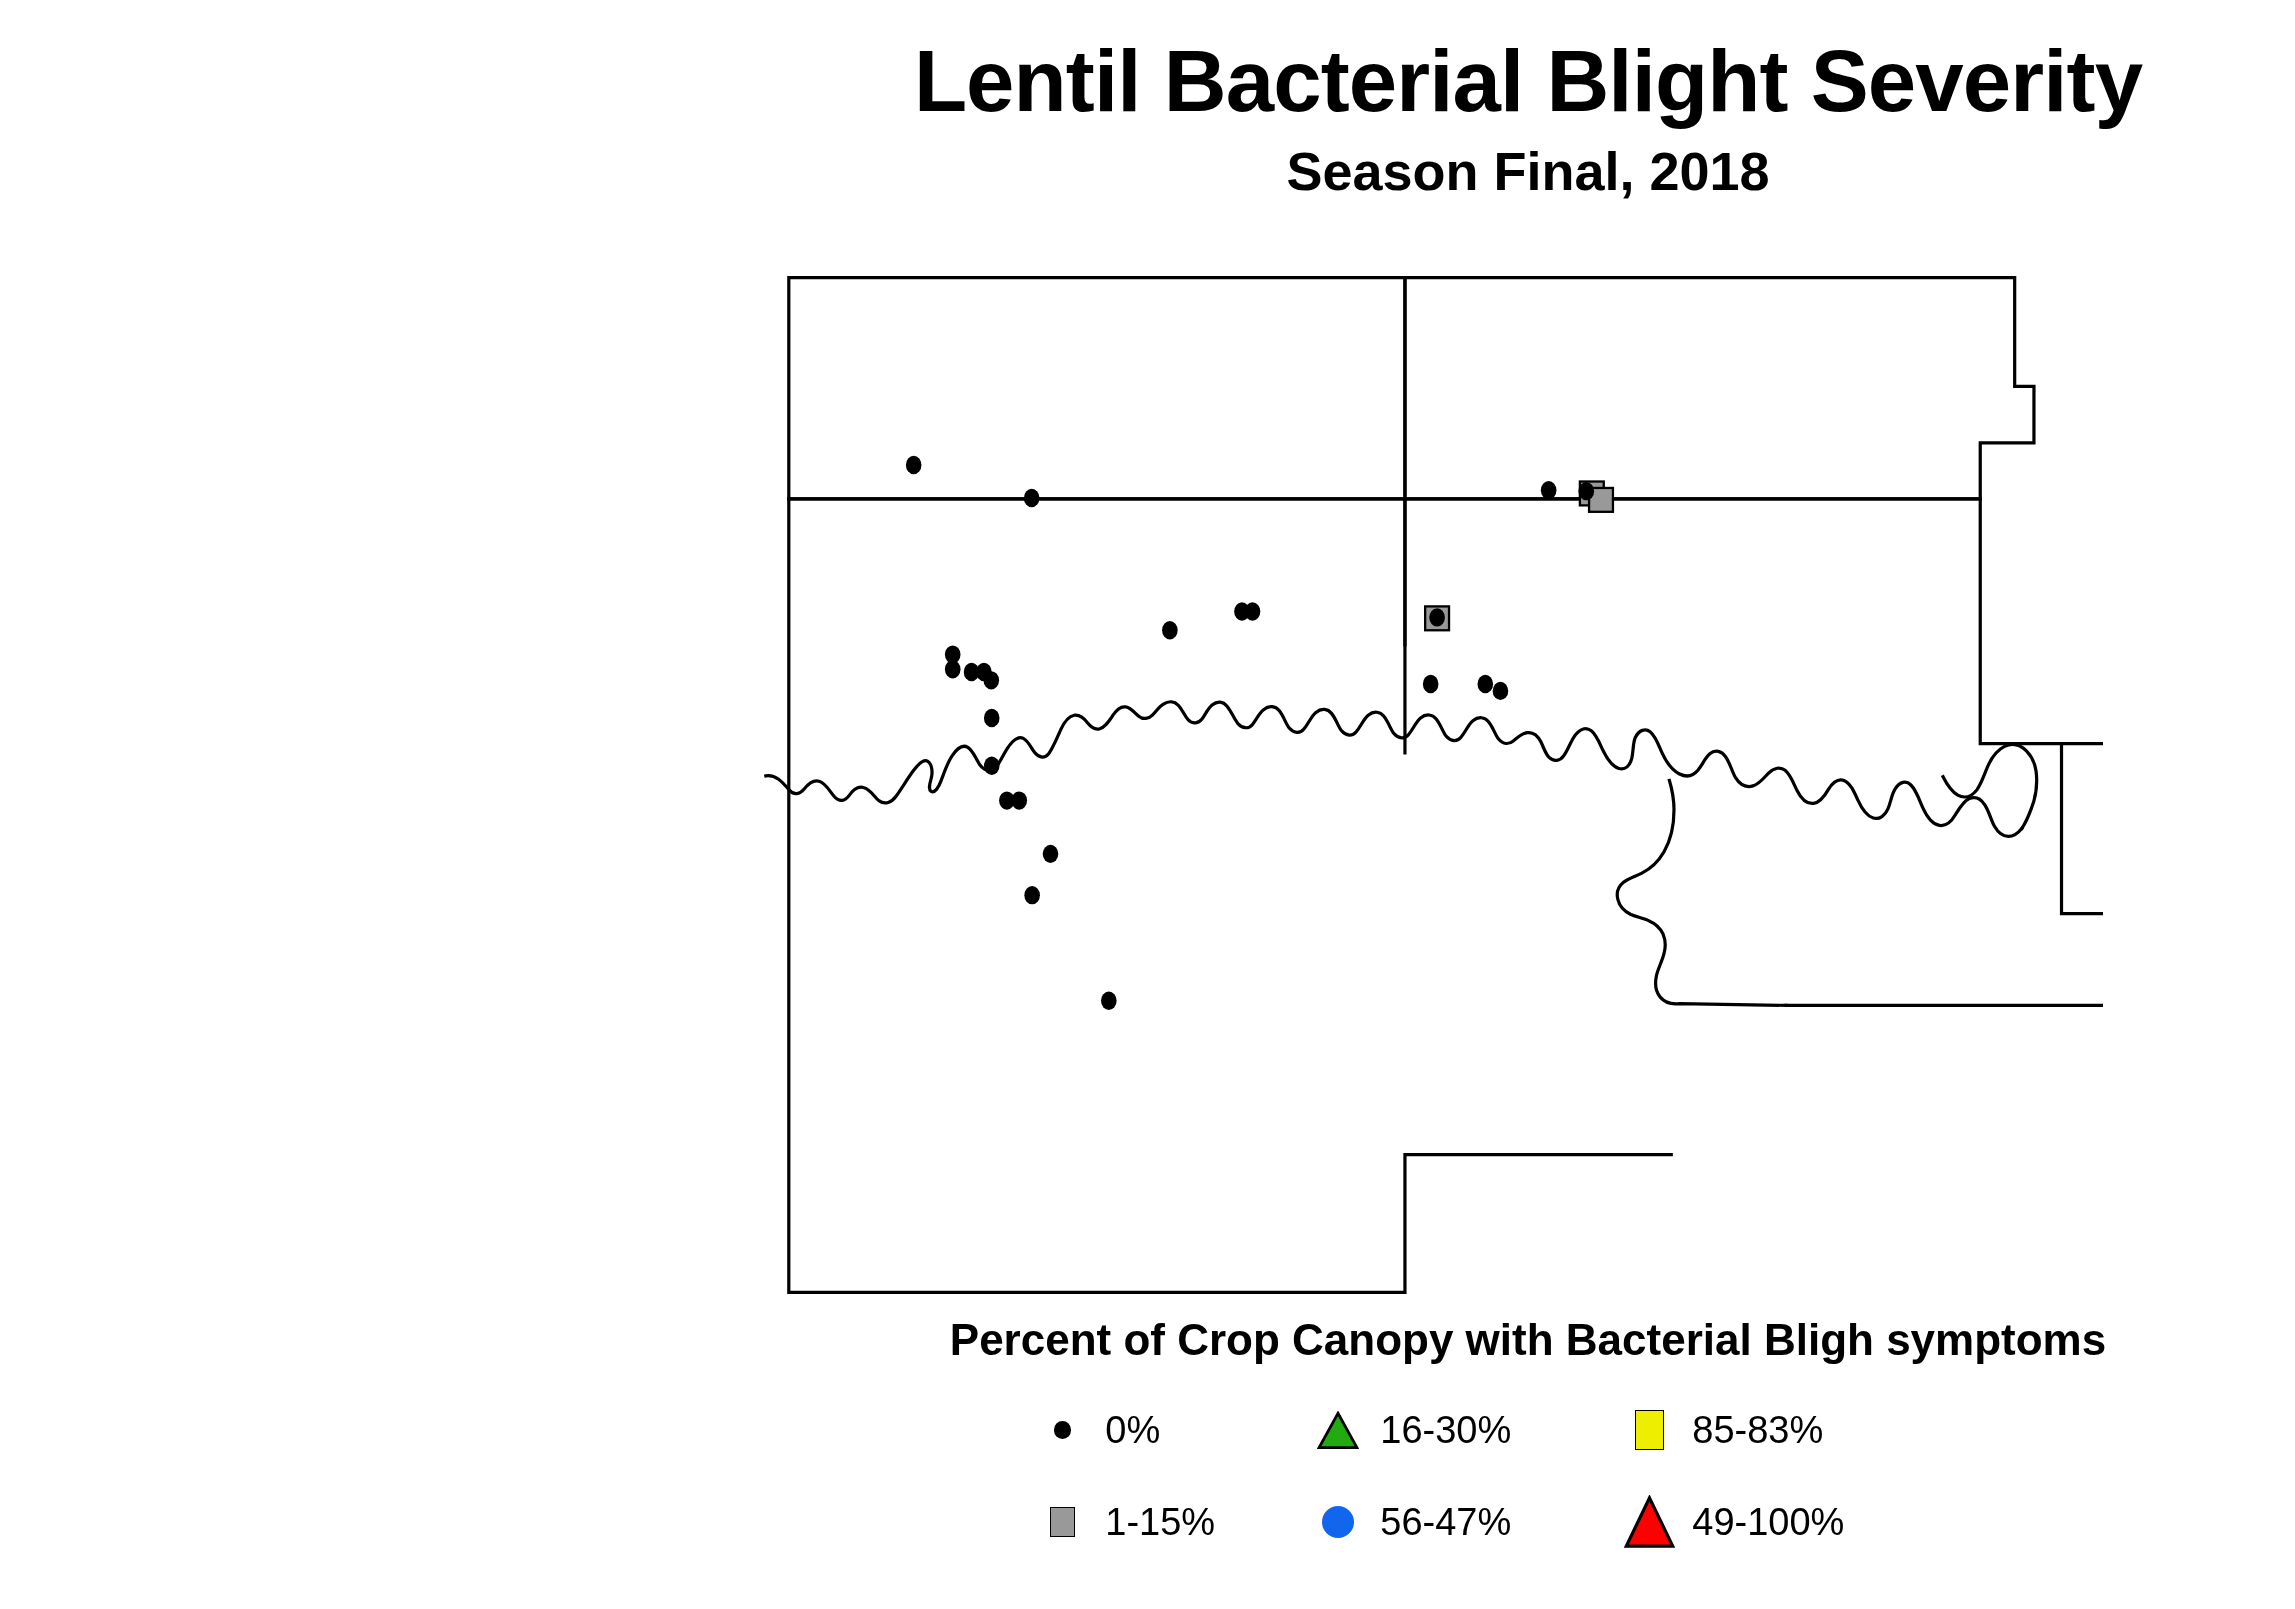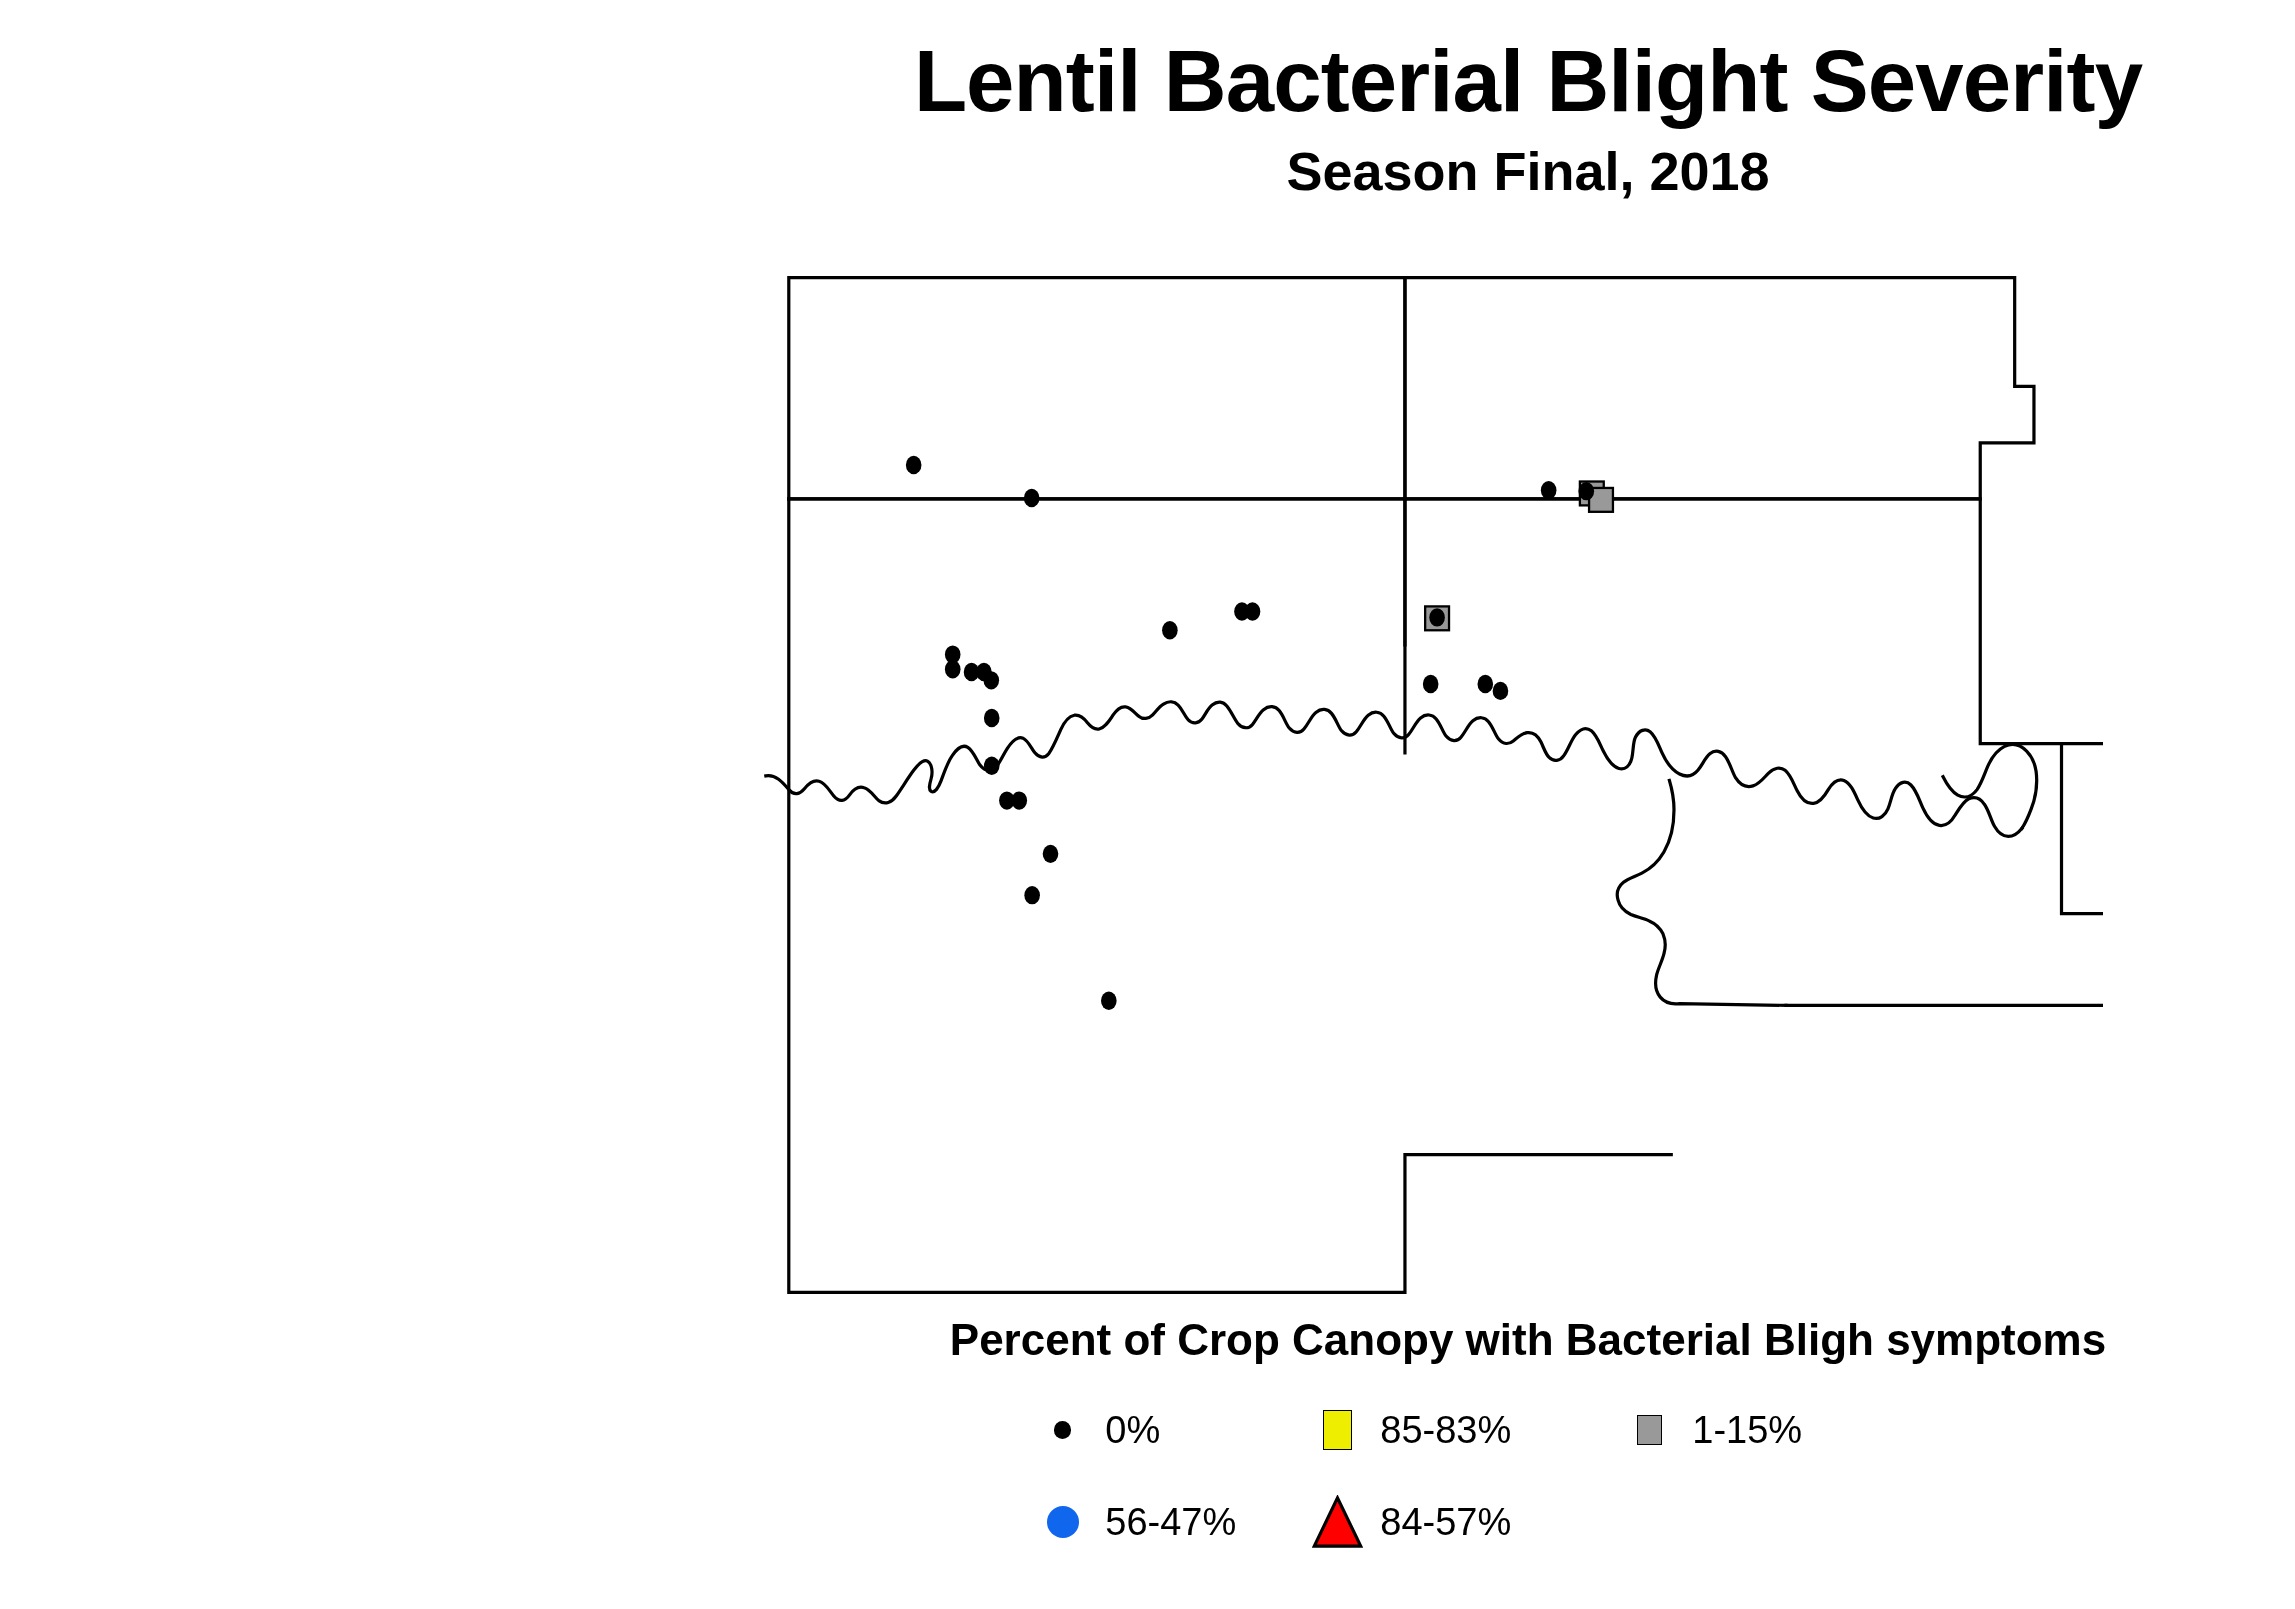--- a/index.html
+++ b/index.html
@@ -309,20 +309,28 @@
 
   <div id="legend-grid">
 
     <div class="legend-entry">
       <span class="legend-sym">
         <span class="sym-dot"></span>
       </span>
       <span class="legend-label">0%</span>
     </div>
 
+    <div class="legend-entry">
+      <span class="legend-sym">
+        <svg class="sym-tri" width="42" height="39" viewBox="0 0 92 86">
+          <polygon points="46,5 88,81 4,81" fill="#22aa11" stroke="#000000" stroke-width="6"></polygon>
+        </svg>
+      </span>
+      <span class="legend-label">16-30%</span>
+    </div>
 
     <div class="legend-entry">
       <span class="legend-sym">
         <span class="sym-square-yellow" style="background:#eeee00"></span>
       </span>
       <span class="legend-label">85-83%</span>
     </div>
 
     <div class="legend-entry">
       <span class="legend-sym">
@@ -337,19 +345,19 @@
       </span>
       <span class="legend-label">56-47%</span>
     </div>
 
     <div class="legend-entry">
       <span class="legend-sym">
         <svg class="sym-tri" width="51" height="54" viewBox="0 0 112 118">
           <polygon points="56,6 107,112 5,112" fill="#ff0000" stroke="#000000" stroke-width="7"></polygon>
         </svg>
       </span>
-      <span class="legend-label">84-57%</span>
+      <span class="legend-label">49-100%</span>
     </div>
 
   </div>
 
 </div>
 
 
 </body></html>

